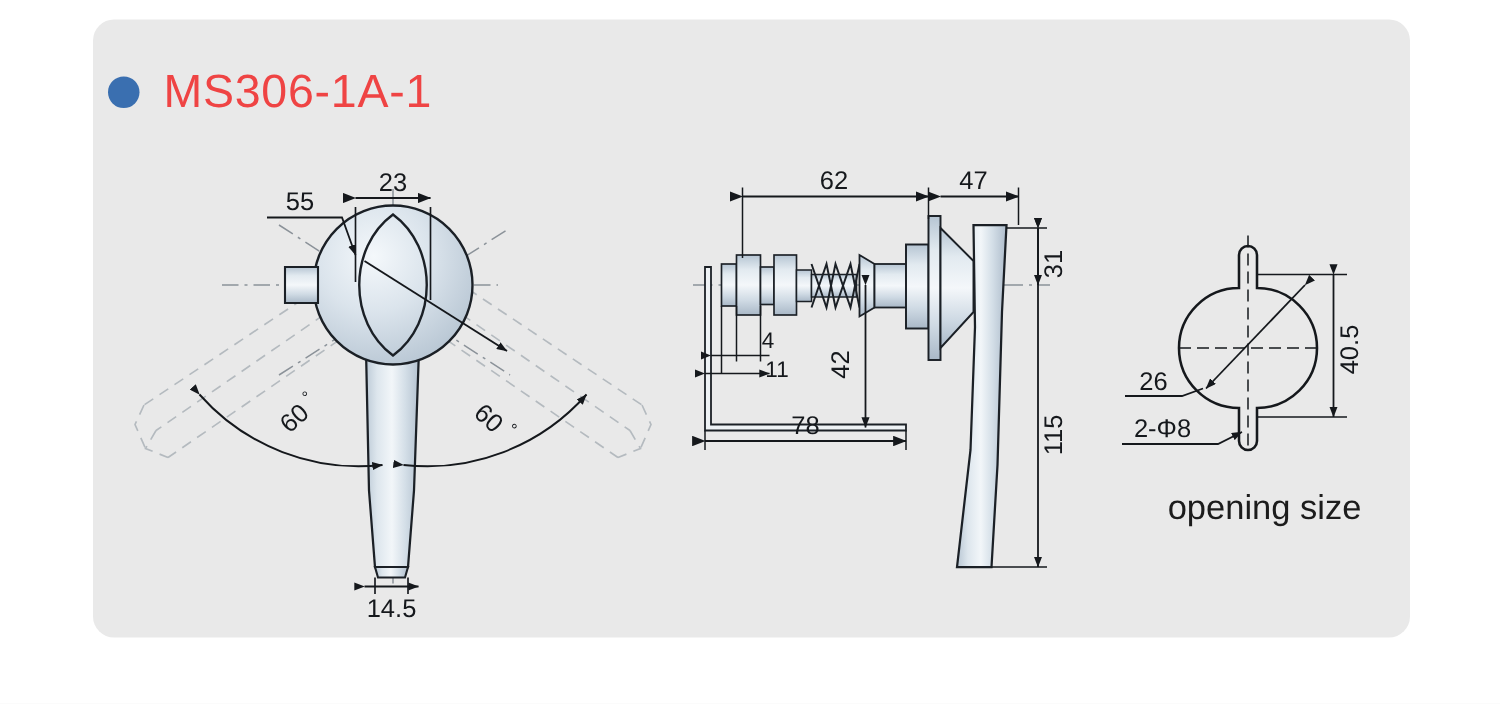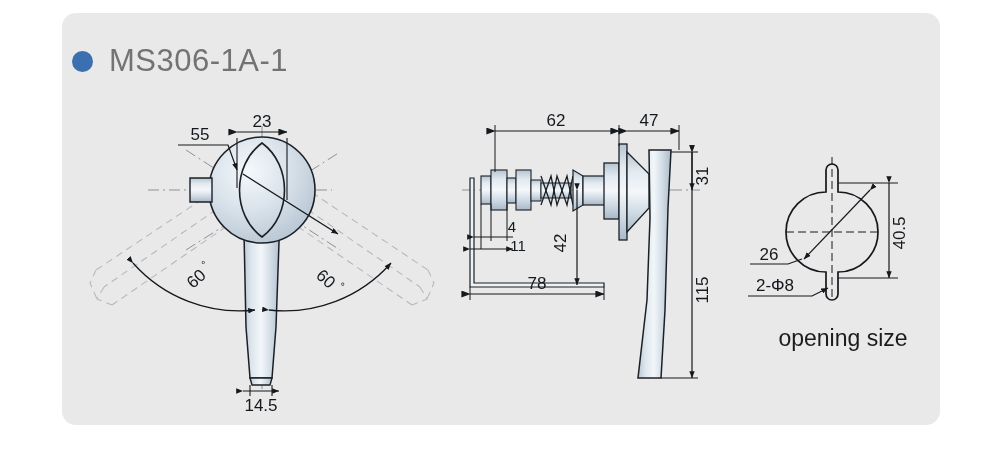--- a/index.html
+++ b/index.html
@@ -40,21 +40,21 @@
   #bullet {
     width: 21px;
     height: 21px;
     border-radius: 50%;
     background: #3a6fb0;
     flex: none;
   }
   #title-text {
     font-size: 31px;
     font-weight: 400;
-    color: #737373;
+    color: #ef4444;
     letter-spacing: 0.5px;
     font-family: "Liberation Sans", sans-serif;
     white-space: nowrap;
   }
   #drawing {
     position: absolute;
     left: 0;
     top: 0;
     width: 1000px;
     height: 469px;

